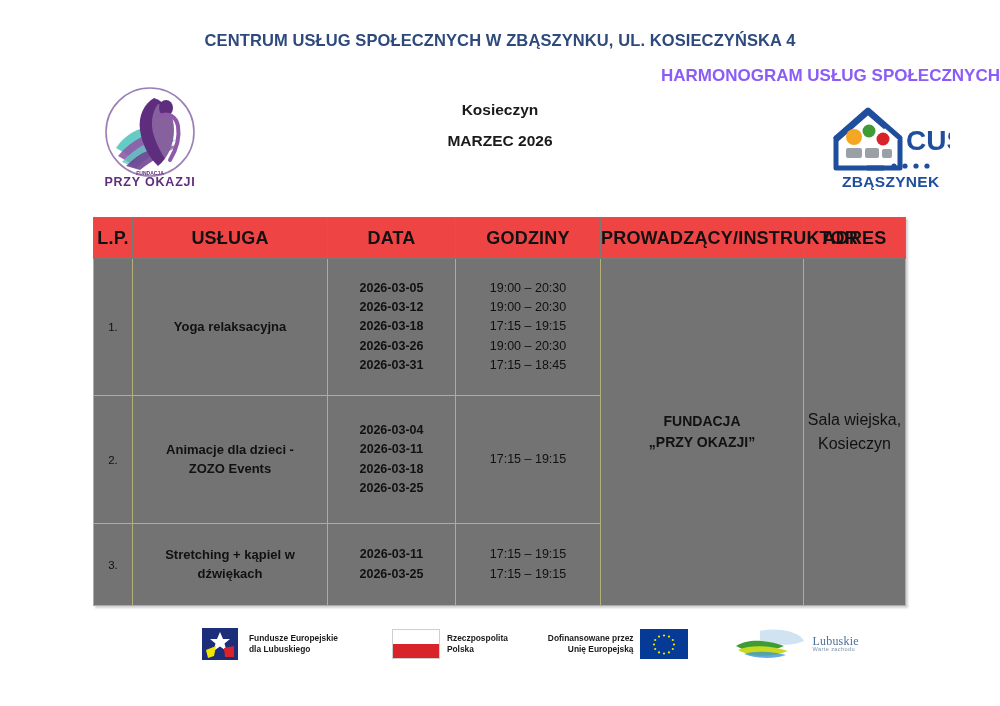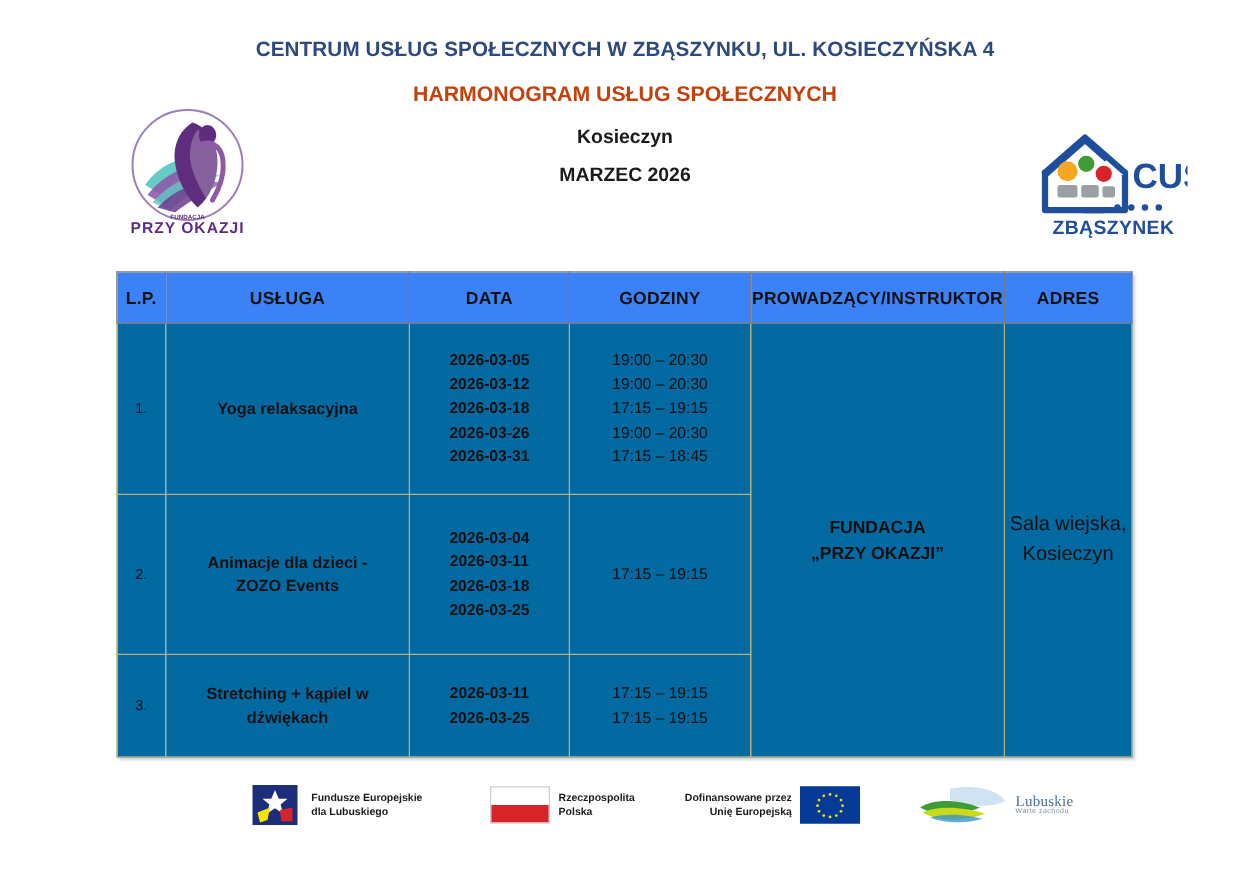--- a/index.html
+++ b/index.html
@@ -26,25 +26,26 @@
   }
   .title-main {
     color: #2e4a7d;
     font-size: 16.5px;
     font-weight: bold;
     letter-spacing: 0.1px;
     line-height: 1.3;
     margin-bottom: 14px;
   }
   .title-sub1 {
-    color: #c2410c;
+    color: #8b5cf6;
     font-size: 17px;
     font-weight: bold;
     line-height: 1.35;
     margin-bottom: 12px;
+    text-align: right;
   }
   .title-sub2, .title-sub3, .title-sub4 {
     color: #1a1a1a;
     font-size: 15.5px;
     font-weight: bold;
     line-height: 1.35;
     margin-bottom: 10px;
   }
 
   
@@ -68,31 +69,31 @@
     border-collapse: collapse;
     table-layout: fixed;
     box-shadow: 2px 2px 2px rgba(0,0,0,0.18);
   }
   .sched-table th, .sched-table td {
     border: 1px solid #b3b07a;
     padding: 0;
     vertical-align: middle;
   }
   .sched-table thead th {
-    background: #3b82f6;
+    background: #ef4444;
     border: 1px solid #7a7a7a;
     color: #111111;
-    font-size: 14px;
+    font-size: 18px;
     font-weight: bold;
     text-align: center;
     height: 41px;
     letter-spacing: 0.2px;
   }
   .sched-table tbody td {
-    background: #0369a1;
+    background: #737373;
     border: 1px solid #b3b07a;
     color: #111111;
   }
   .col-lp    { width: 39px; }
   .col-usluga{ width: 195px; }
   .col-data  { width: 128px; }
   .col-godz  { width: 145px; }
   .col-prow  { width: 203px; }
   .col-adres { width: 102px; }
 

